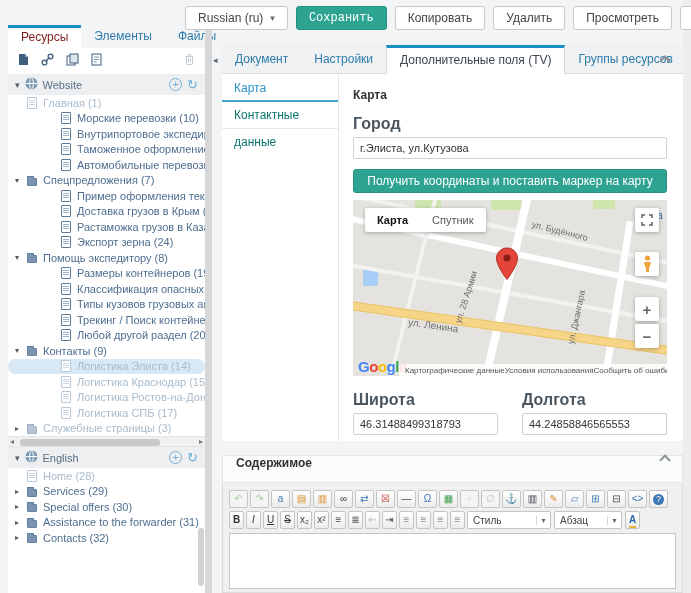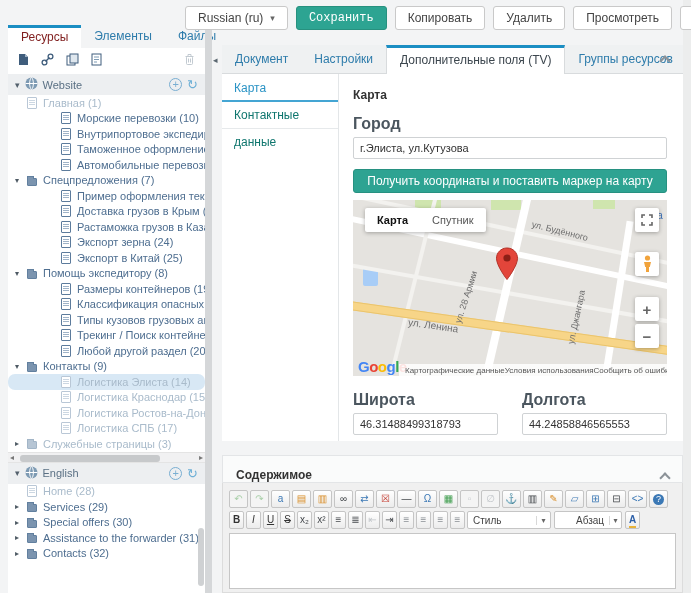--- a/index.html
+++ b/index.html
@@ -115,21 +115,21 @@
   .zoomout-ctl { right:8px; top:124px; font-size:15px; font-weight:bold; color:#666; }
   .map-pin { position:absolute; left:142px; top:47px; }
   .map-attr { position:absolute; right:0; bottom:0; left:46px; height:12px; background:rgba(255,255,255,.85); display:flex; align-items:center; justify-content:space-between; padding:4px 6px; }
   .map-attr span { font-size:8px; color:#565656; white-space:nowrap; cursor:pointer; }
   .gmap-logo { position:absolute; left:5px; bottom:1px; font-size:15px; font-weight:bold; letter-spacing:-.5px; cursor:pointer; }
   .gmap-logo .l1{color:#4285F4}.gmap-logo .l2{color:#EA4335}.gmap-logo .l3{color:#FBBC05}
   .gmap-logo .l4{color:#4285F4}.gmap-logo .l5{color:#34A853}.gmap-logo .l6{color:#EA4335}
   
   .content-header {
     position:absolute; top:410px; left:0; right:0; height:28px; background:#fafbfb;
-    border:1px solid #e3e5e7; display:flex; align-items:flex-end; padding:0 13px;
+    border:1px solid #e3e5e7; display:flex; align-items:flex-start; padding:0 13px;
     font-weight:bold; font-size:12px; color:#333;
   }
   .content-header .chev { margin-left:auto; }
   .editor { position:absolute; top:438px; left:0; right:0; bottom:0; background:#f0f0f0; border:1px solid #dcdcdc; border-top:none; padding:7px 6px 0 6px; }
   .erow { display:flex; flex-wrap:nowrap; margin-bottom:3px; align-items:center; }
   .ebtn {
     width:19px; height:18px; margin-right:2px; background:linear-gradient(#fff,#ececec);
     border:1px solid #c5c5c5; border-radius:2px; font-size:10px; line-height:16px;
     text-align:center; color:#333; cursor:pointer; flex:none; overflow:hidden;
   }
@@ -147,21 +147,21 @@
   .ebtn[data-style="b"] span{ font-weight:bold; }
   .ebtn[data-style="i"] span{ font-style:italic; }
   .ebtn[data-style="u"] span{ text-decoration:underline; }
   .ebtn[data-style="s"] span{ text-decoration:line-through; }
   .eselect {
     height:18px; background:#fff; border:1px solid #c5c5c5; border-radius:2px;
     display:flex; align-items:center; font-size:10px; color:#444; margin-right:3px; cursor:pointer; flex:none;
   }
   .eselect .val { padding:0 5px; flex:1; }
   .eselect .dd { width:14px; border-left:1px solid #d8d8d8; text-align:center; font-size:8px; color:#666; }
-  .eselect.style-sel { width:84px; } .eselect.format-sel { width:68px;padding-left:16px; }
+  .eselect.style-sel { width:84px; } .eselect.format-sel { width:68px; }
   .fontcolor { width:20px; }
   .fontcolor span{ color:#2c5fa8; font-weight:bold; border-bottom:2px solid #e8b33a; line-height:12px; display:inline-block; margin-top:1px;}
   .editor-canvas { background:#fff; border:1px solid #c6c6c6; height:56px; margin-top:4px; }
   
   .page-gutter { position:absolute; right:0; top:0; width:8px; bottom:0; background:#eceded; }
 </style>
 </head>
 <body>
 
 <div class="page-gutter"></div>
@@ -280,25 +280,20 @@
           <span class="ico"></span>
           <span class="lbl">Растаможка грузов в Казахстан</span>
         </div>
 
         <div class="trow" data-icon="page" data-level="2">
           <span class="arr"></span>
           <span class="ico"></span>
           <span class="lbl">Экспорт зерна (24)</span>
         </div>
 
-        <div class="trow" data-icon="page" data-level="2">
-          <span class="arr"></span>
-          <span class="ico"></span>
-          <span class="lbl">Экспорт в Китай (25)</span>
-        </div>
 
         <div class="trow" data-icon="folder" data-arrow="down" data-level="1">
           <span class="arr"></span>
           <span class="ico"></span>
           <span class="lbl">Помощь экспедитору (8)</span>
         </div>
 
         <div class="trow" data-icon="page" data-level="2">
           <span class="arr"></span>
           <span class="ico"></span>

